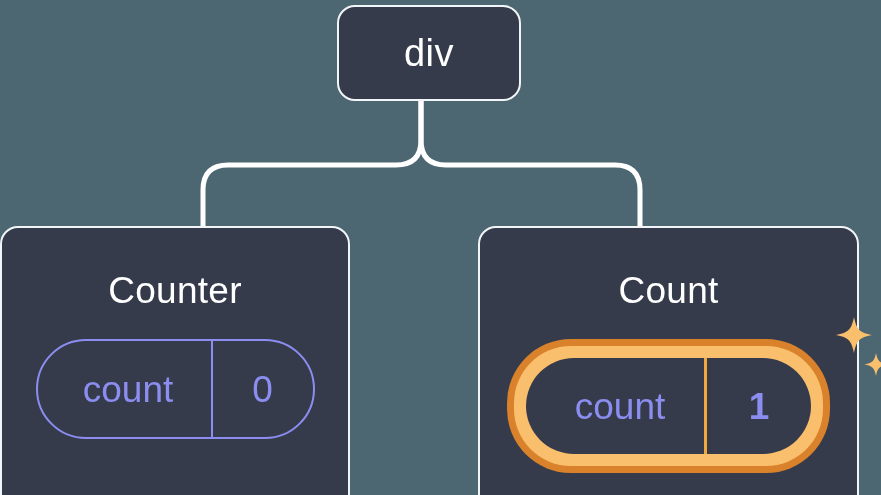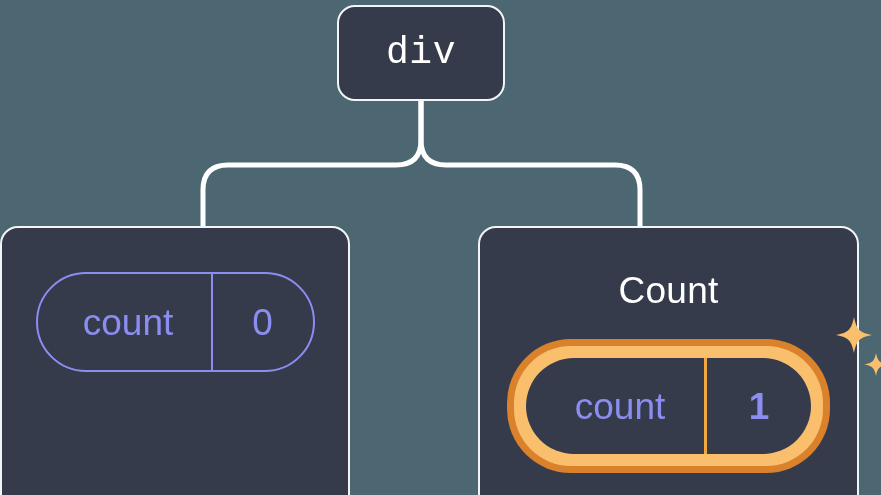--- a/index.html
+++ b/index.html
@@ -29,24 +29,23 @@
     background: #353b4a;
     border: 2px solid #f2f5f7;
     border-radius: 18px;
     display: flex;
     flex-direction: column;
     align-items: center;
   }
   .node-root {
     left: 337px;
     top: 5px;
-    width: 168px;
+    width: 184px;
     height: 96px;
     justify-content: center;
-    font-family: Liberation Mono, monospace;
   }
   .node-title-root {
     color: #ffffff;
     font-size: 38px;
     font-weight: 300;
     letter-spacing: 0.5px;
     line-height: 1;
   }
   .node-child {
     top: 226px;
@@ -148,20 +147,21 @@
 
     <path d="M 421 101 L 421 140 Q 421 165 446 165 L 615 165 Q 640 165 640 190 L 640 226" fill="none" stroke="#ffffff" stroke-width="5" stroke-linecap="round"></path>
     <path d="M 421 101 L 421 140 Q 421 165 396 165 L 228 165 Q 203 165 203 190 L 203 226" fill="none" stroke="#ffffff" stroke-width="5" stroke-linecap="round"></path>
   </svg>
 
   <div class="node node-root">
     <span class="node-title-root">div</span>
   </div>
 
   <div class="node node-child node-left">
+    <span class="node-title">Counter</span>
 
     <div class="pill-wrap">
       <div class="pill">
         <span class="pill-key">count</span>
         <span class="pill-val">0</span>
       </div>
     </div>
   </div>
 
   <div class="node node-child node-right">

